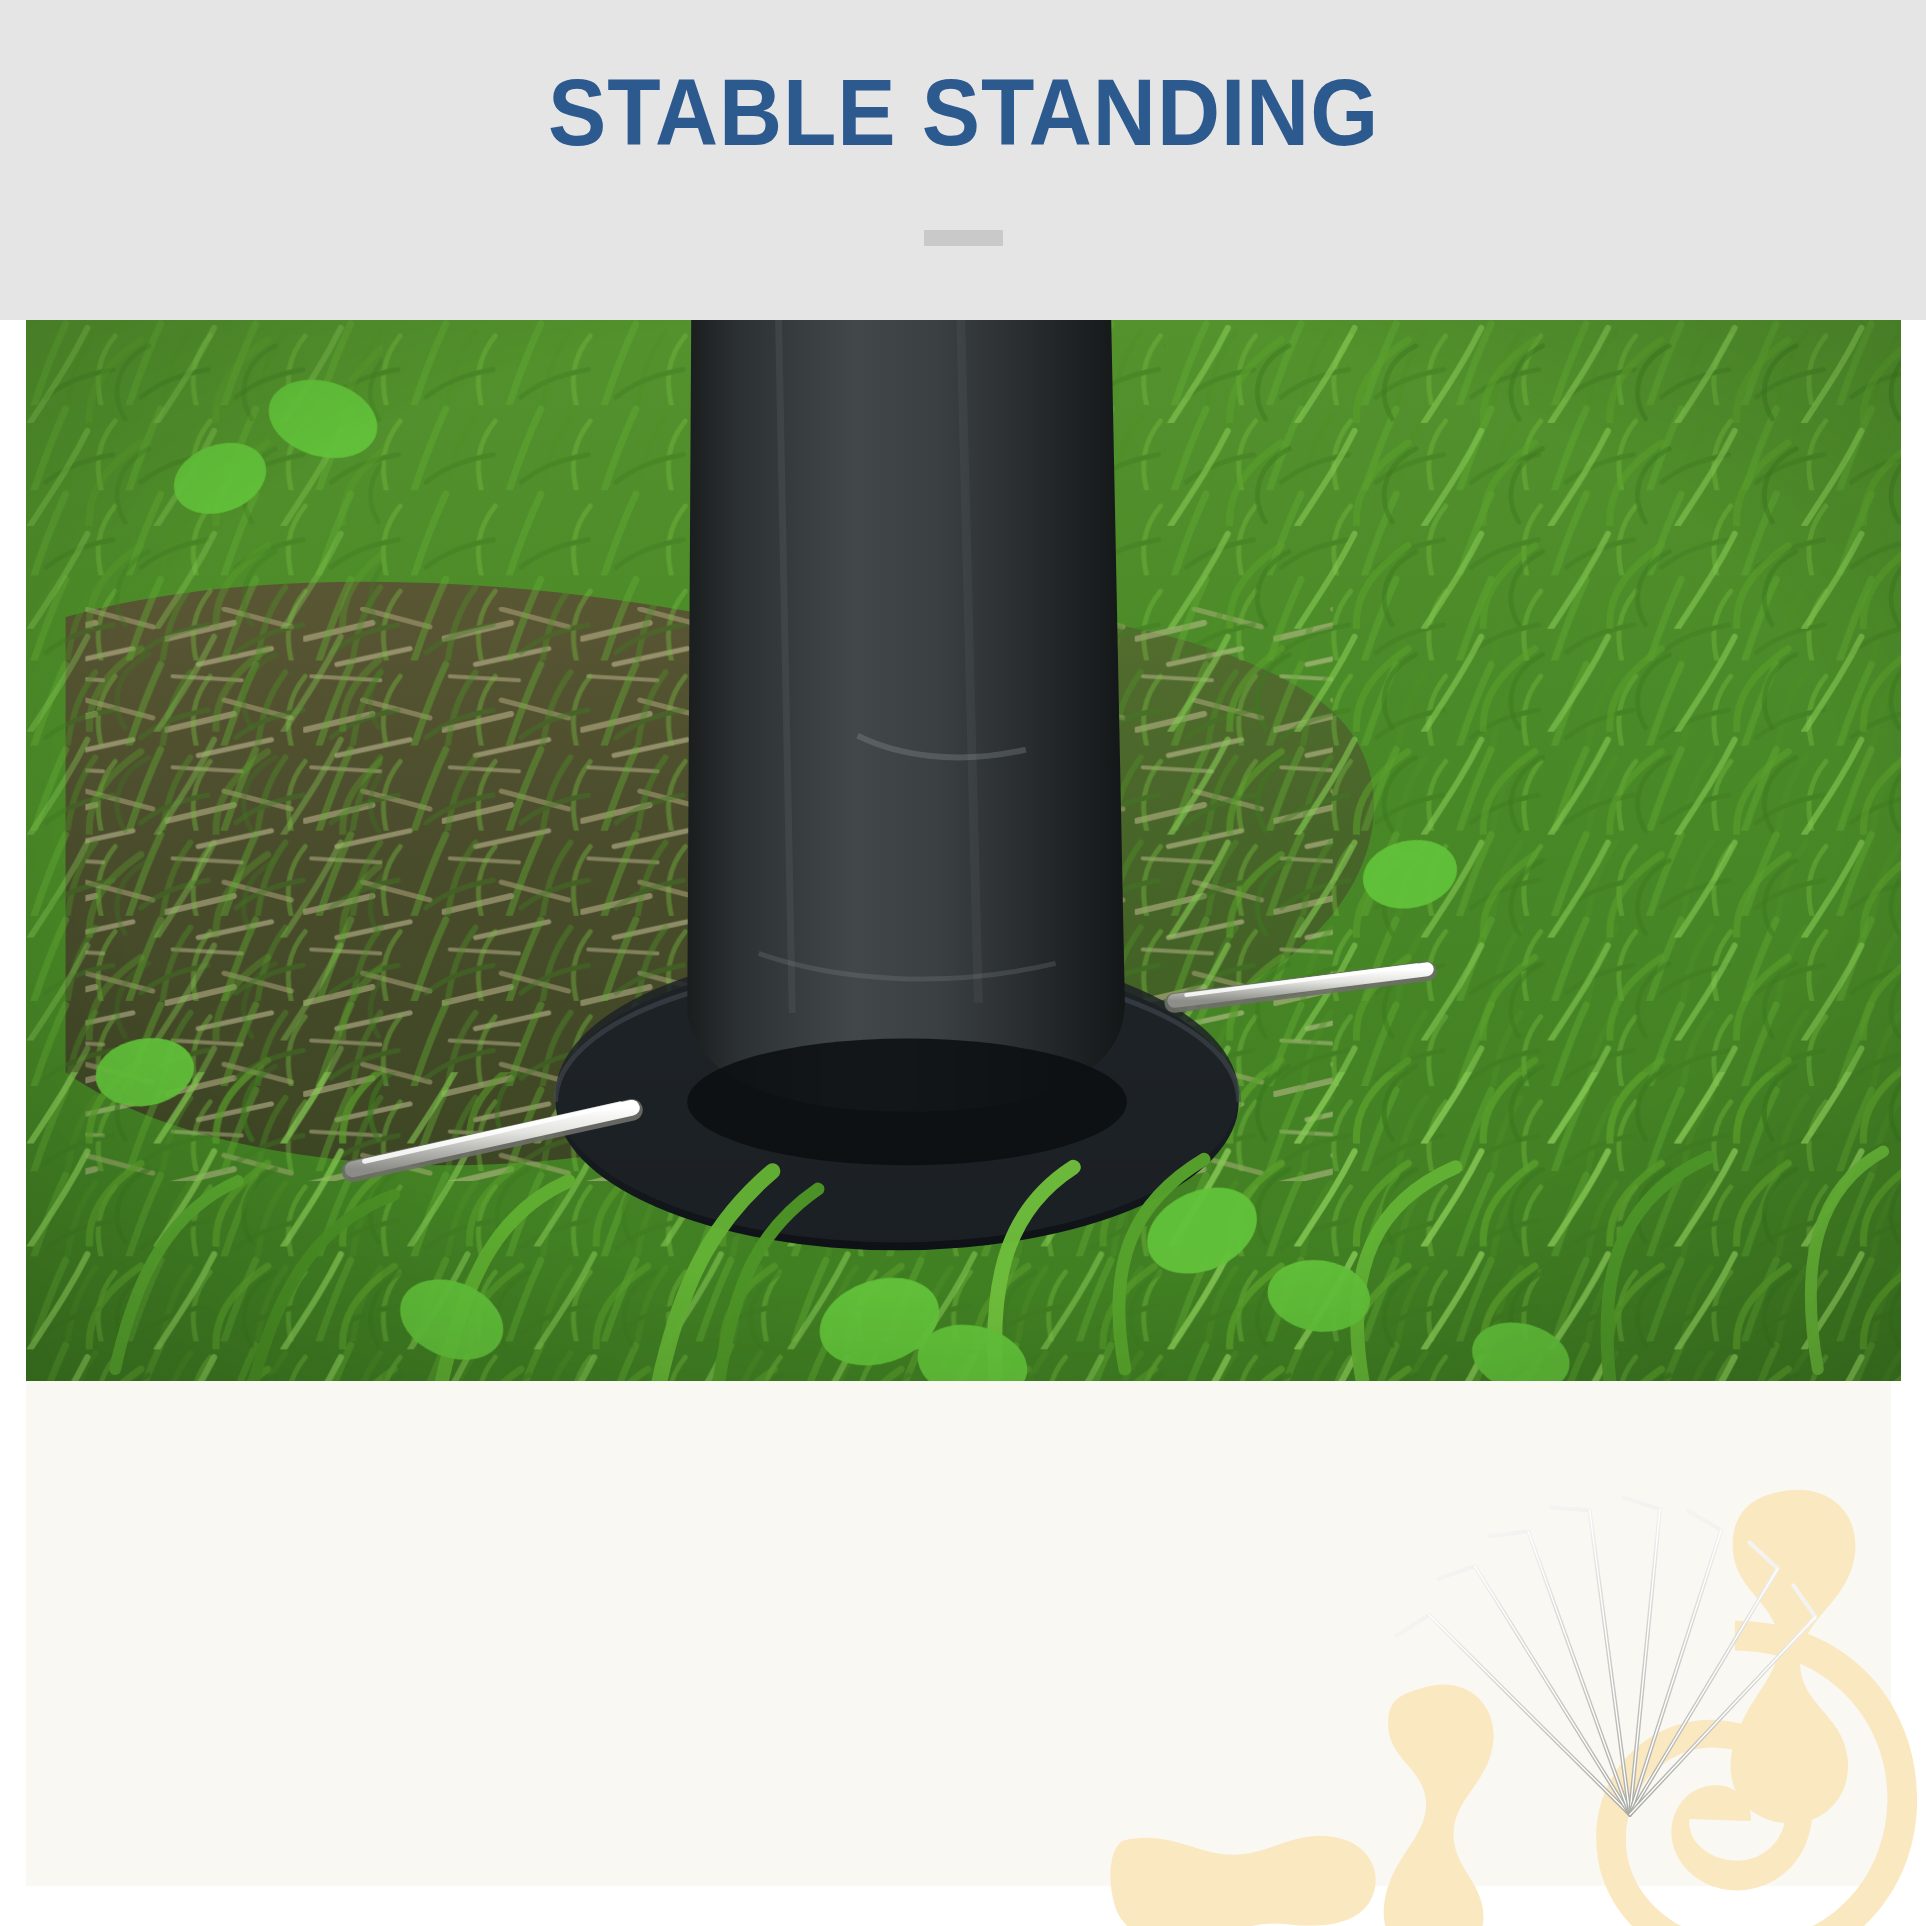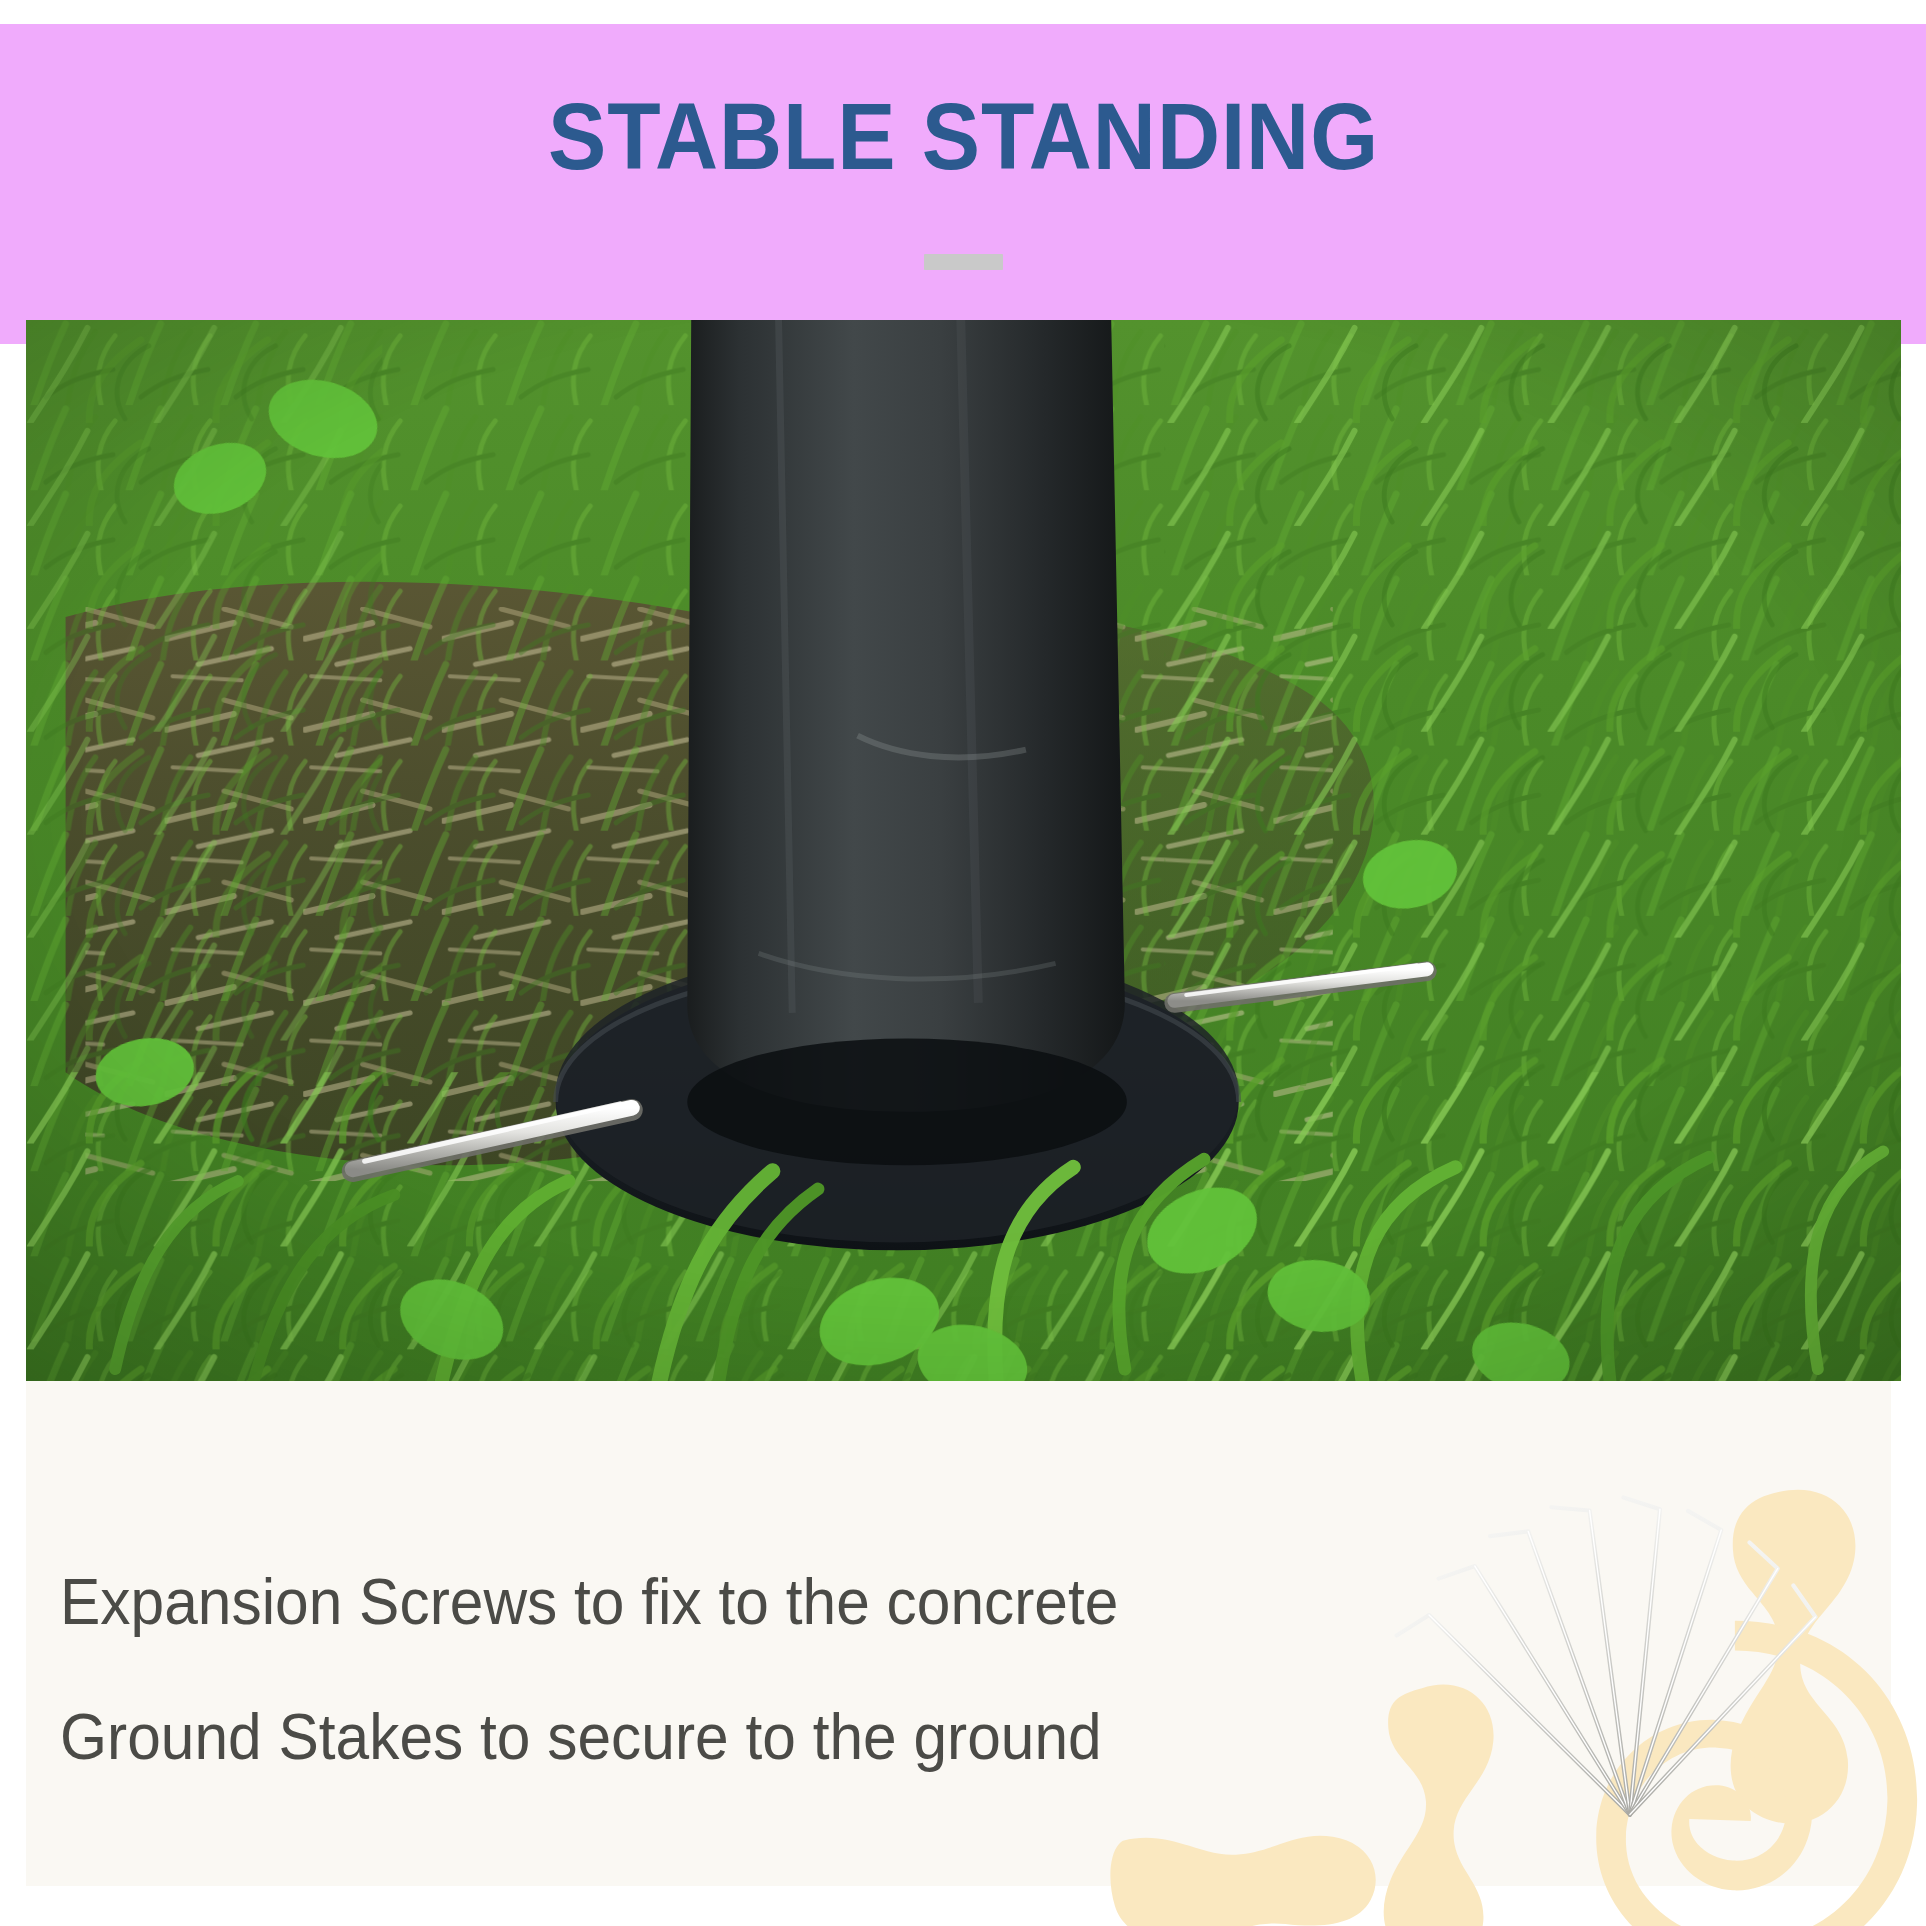--- a/index.html
+++ b/index.html
@@ -14,22 +14,21 @@
     font-family: "Liberation Sans", sans-serif;
     position: relative;
   }
 
   
   .header {
     position: absolute;
     left: 0; top: 0;
     width: 1927px;
     height: 320px;
-    background: #f0abfc;
-    margin-top: 24px;
+    background: #e5e5e5;
   }
   .page-title {
     position: absolute;
     left: 0;
     top: 65px;
     width: 1927px;
     text-align: center;
     font-size: 95px;
     line-height: 1.0;
     font-weight: bold;
@@ -328,19 +327,15 @@
           <path d="M290 330 L290 40" stroke="#ffffff" stroke-width="1.4"></path>
         </g>
         <g transform="rotate(43 290 330)">
           <path d="M290 330 L291 56 L253 48"></path>
           <path d="M290 330 L291 56" stroke="#ffffff" stroke-width="1.4"></path>
         </g>
       </g>
     </svg>
   </div>
 
-  <div class="text-block">
-    <div class="info-line">Expansion Screws to fix to the concrete</div>
-    <div class="info-line">Ground Stakes to secure to the ground</div>
-  </div>
 
 </div>
 
 
 </body></html>

